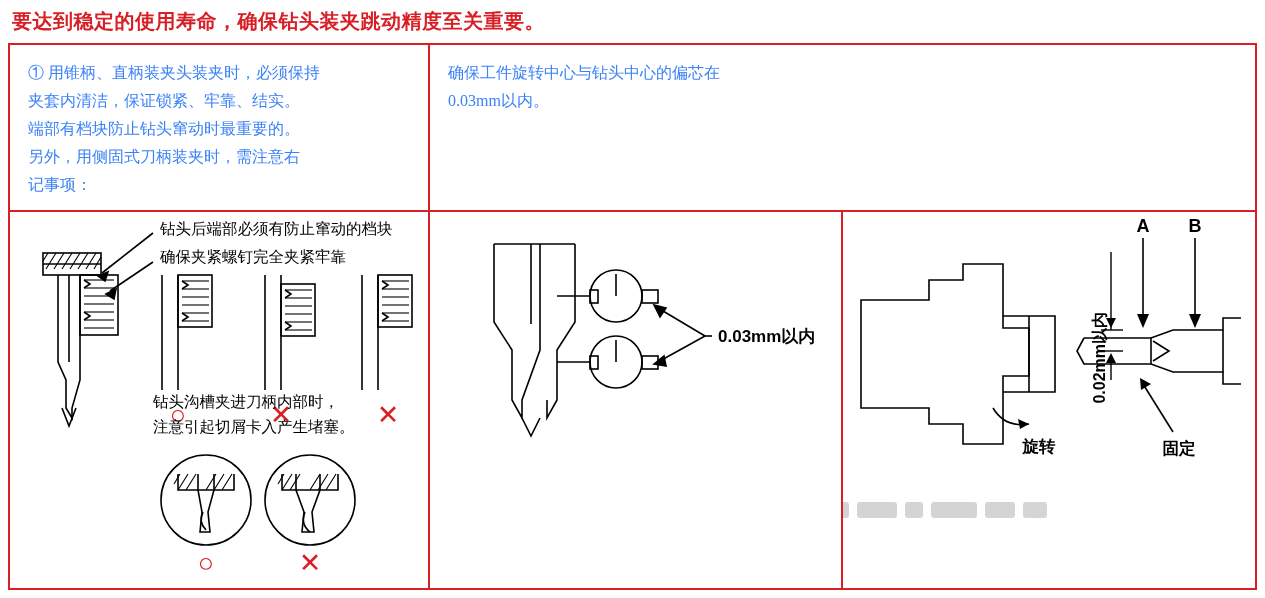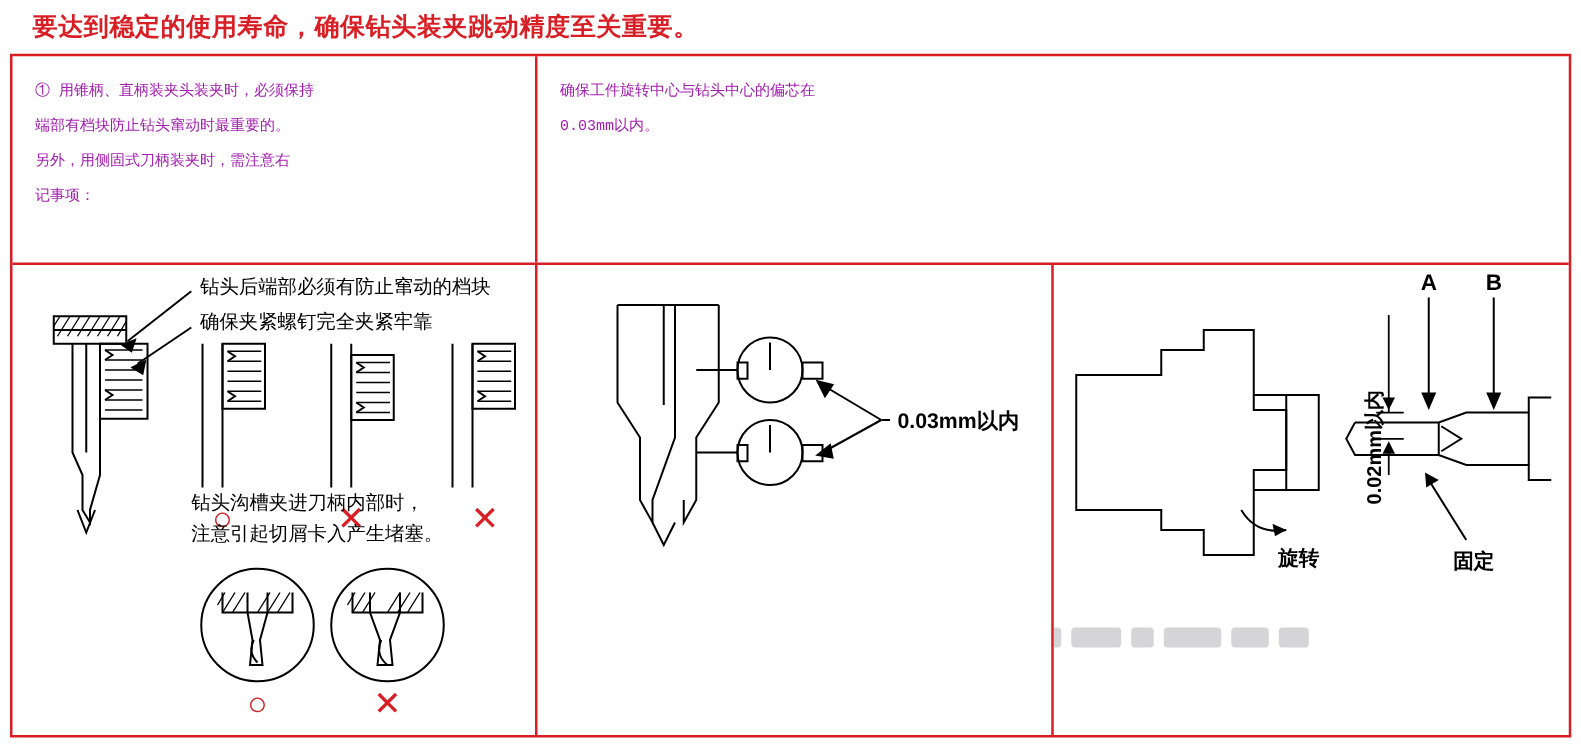--- a/index.html
+++ b/index.html
@@ -14,21 +14,21 @@
     overflow: hidden;
   }
   .page {
     position: relative;
     width: 1265px;
     height: 598px;
     box-sizing: border-box;
   }
   .headline {
     position: absolute;
-    left: 26px;
+    left: 12px;
     top: 8px;
     font-size: 20px;
     font-weight: bold;
     color: #d81f26;
     letter-spacing: 0.5px;
     white-space: nowrap;
   }
   .table {
     position: absolute;
     left: 8px;
@@ -57,24 +57,24 @@
     box-sizing: border-box;
     position: relative;
     overflow: hidden;
   }
   .c1 { width: 420px; border-right: 2px solid #d81f26; }
   .c2 { width: 413px; border-right: 2px solid #d81f26; }
   .c3 { width: 412px; }
 
   .cell-text {
     padding: 14px 16px 10px 18px;
-    font-size: 12px;
+    font-size: 16px;
     line-height: 28px;
-    color: #a21caf;
-    font-family: Liberation Mono, monospace;
+    color: #3b82f6;
+    font-family: Liberation Serif, serif;
   }
   .cell-text p {
     margin: 0;
     text-indent: 0;
   }
   .cell-text .hang {
     padding-left: 19px;
     text-indent: -19px;
   }
   svg { display: block; }
@@ -85,20 +85,21 @@
 <div class="page">
 
   <div class="headline">要达到稳定的使用寿命，确保钻头装夹跳动精度至关重要。</div>
 
   <div class="table">
 
     <div class="row row-text">
 
       <div class="cell c1 cell-text">
         <p class="hang">① 用锥柄、直柄装夹头装夹时，必须保持</p>
+        <p>夹套内清洁，保证锁紧、牢靠、结实。</p>
         <p>端部有档块防止钻头窜动时最重要的。</p>
         <p>另外，用侧固式刀柄装夹时，需注意右</p>
         <p>记事项：</p>
       </div>
 
 
       <div class="cell c3 cell-text">
         <p>确保工件旋转中心与钻头中心的偏芯在</p>
         <p>0.03mm以内。</p>
       </div>

